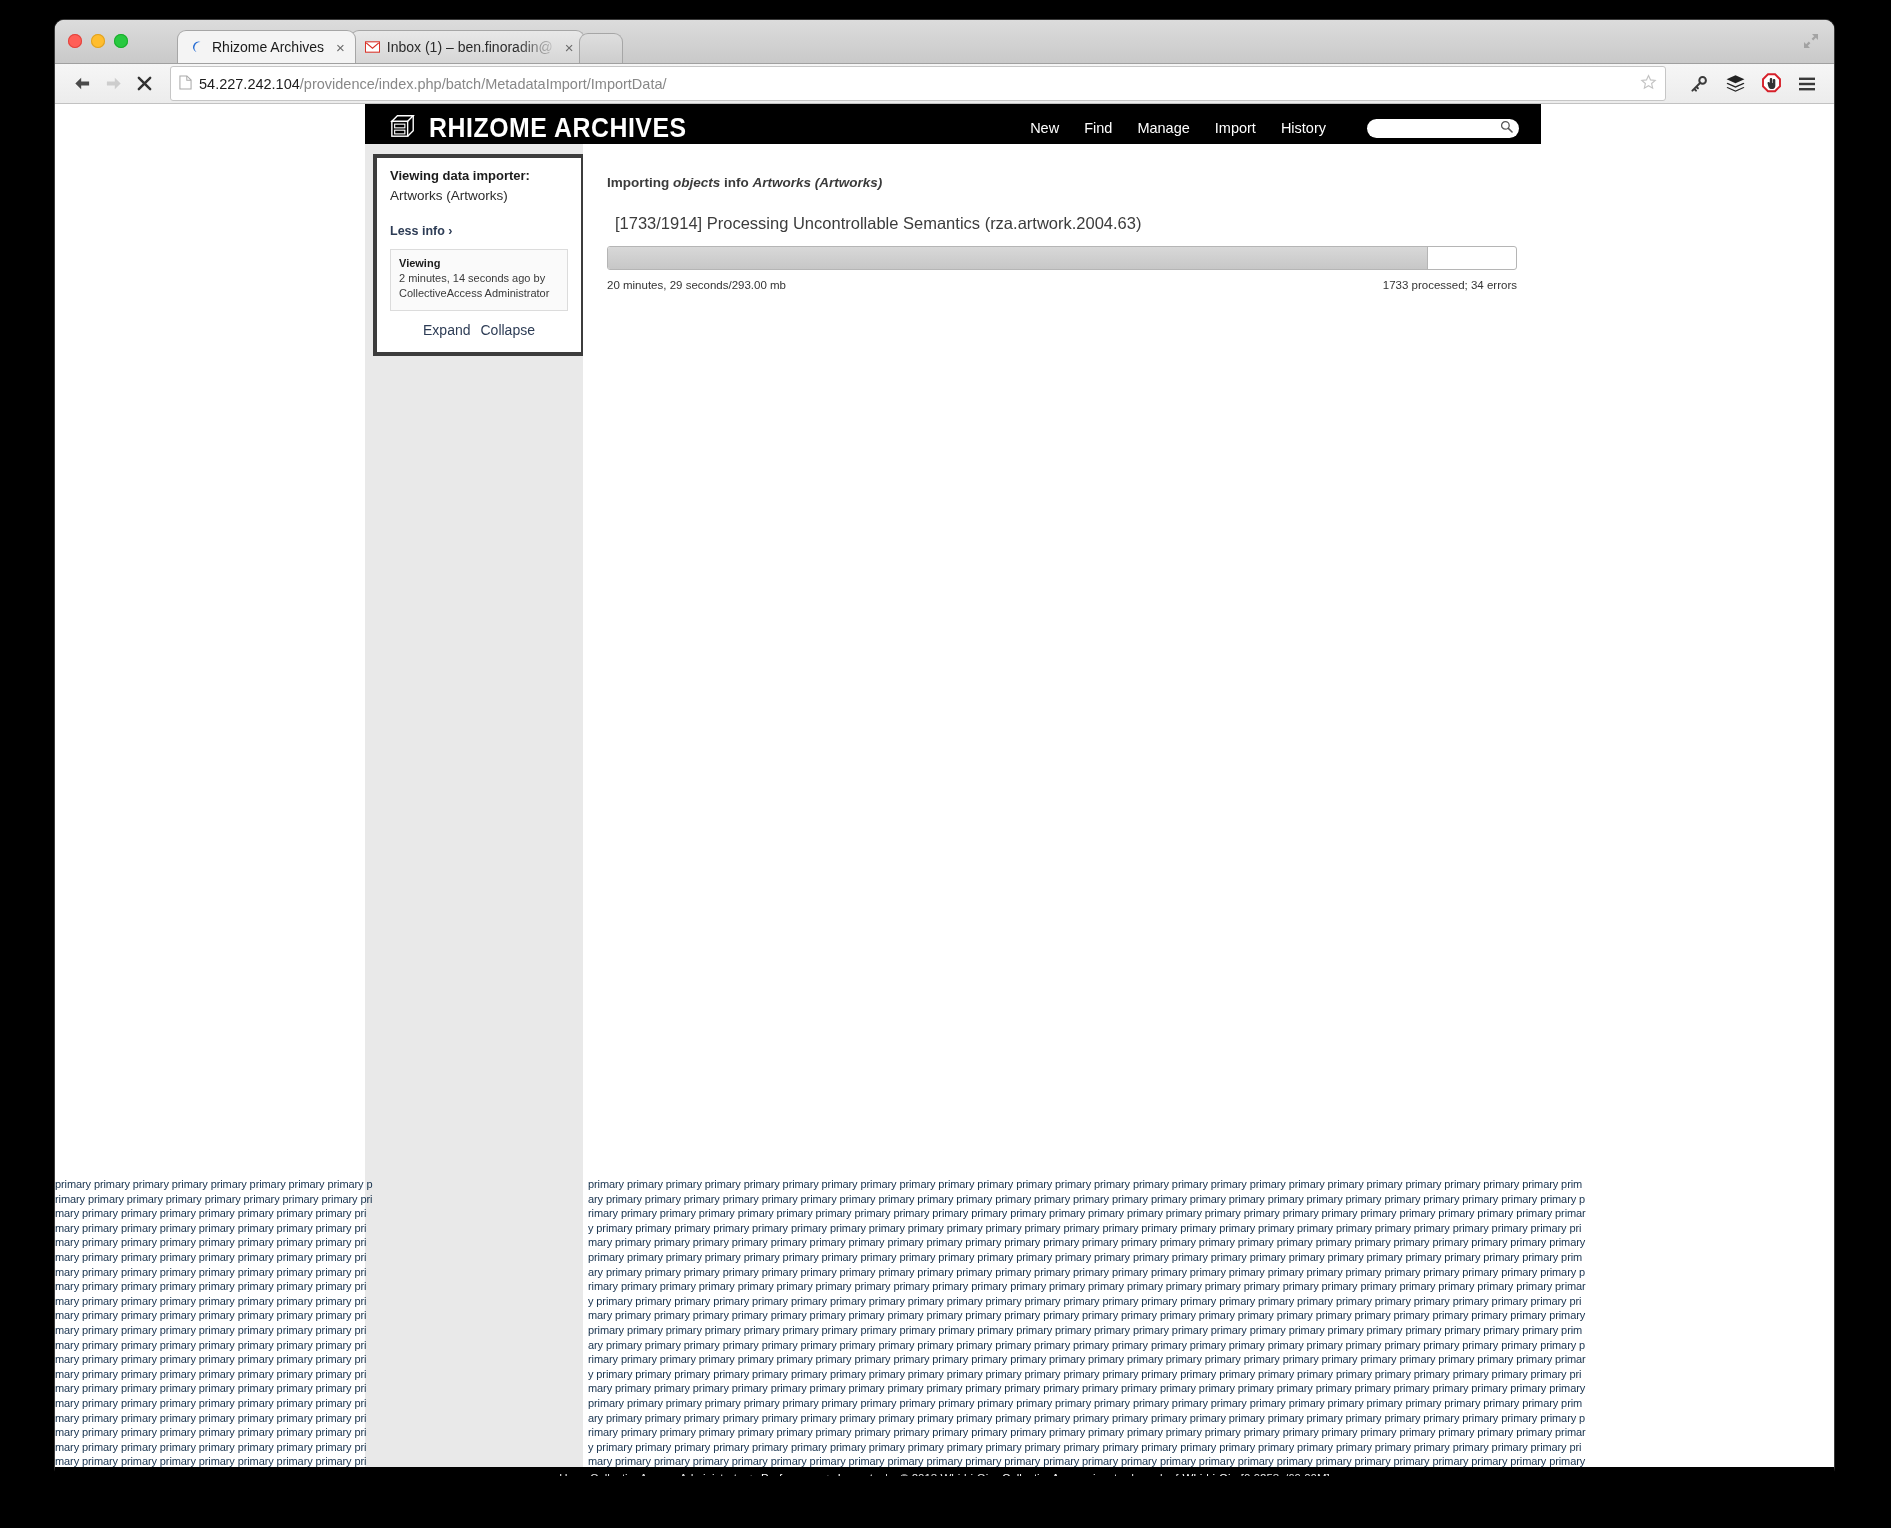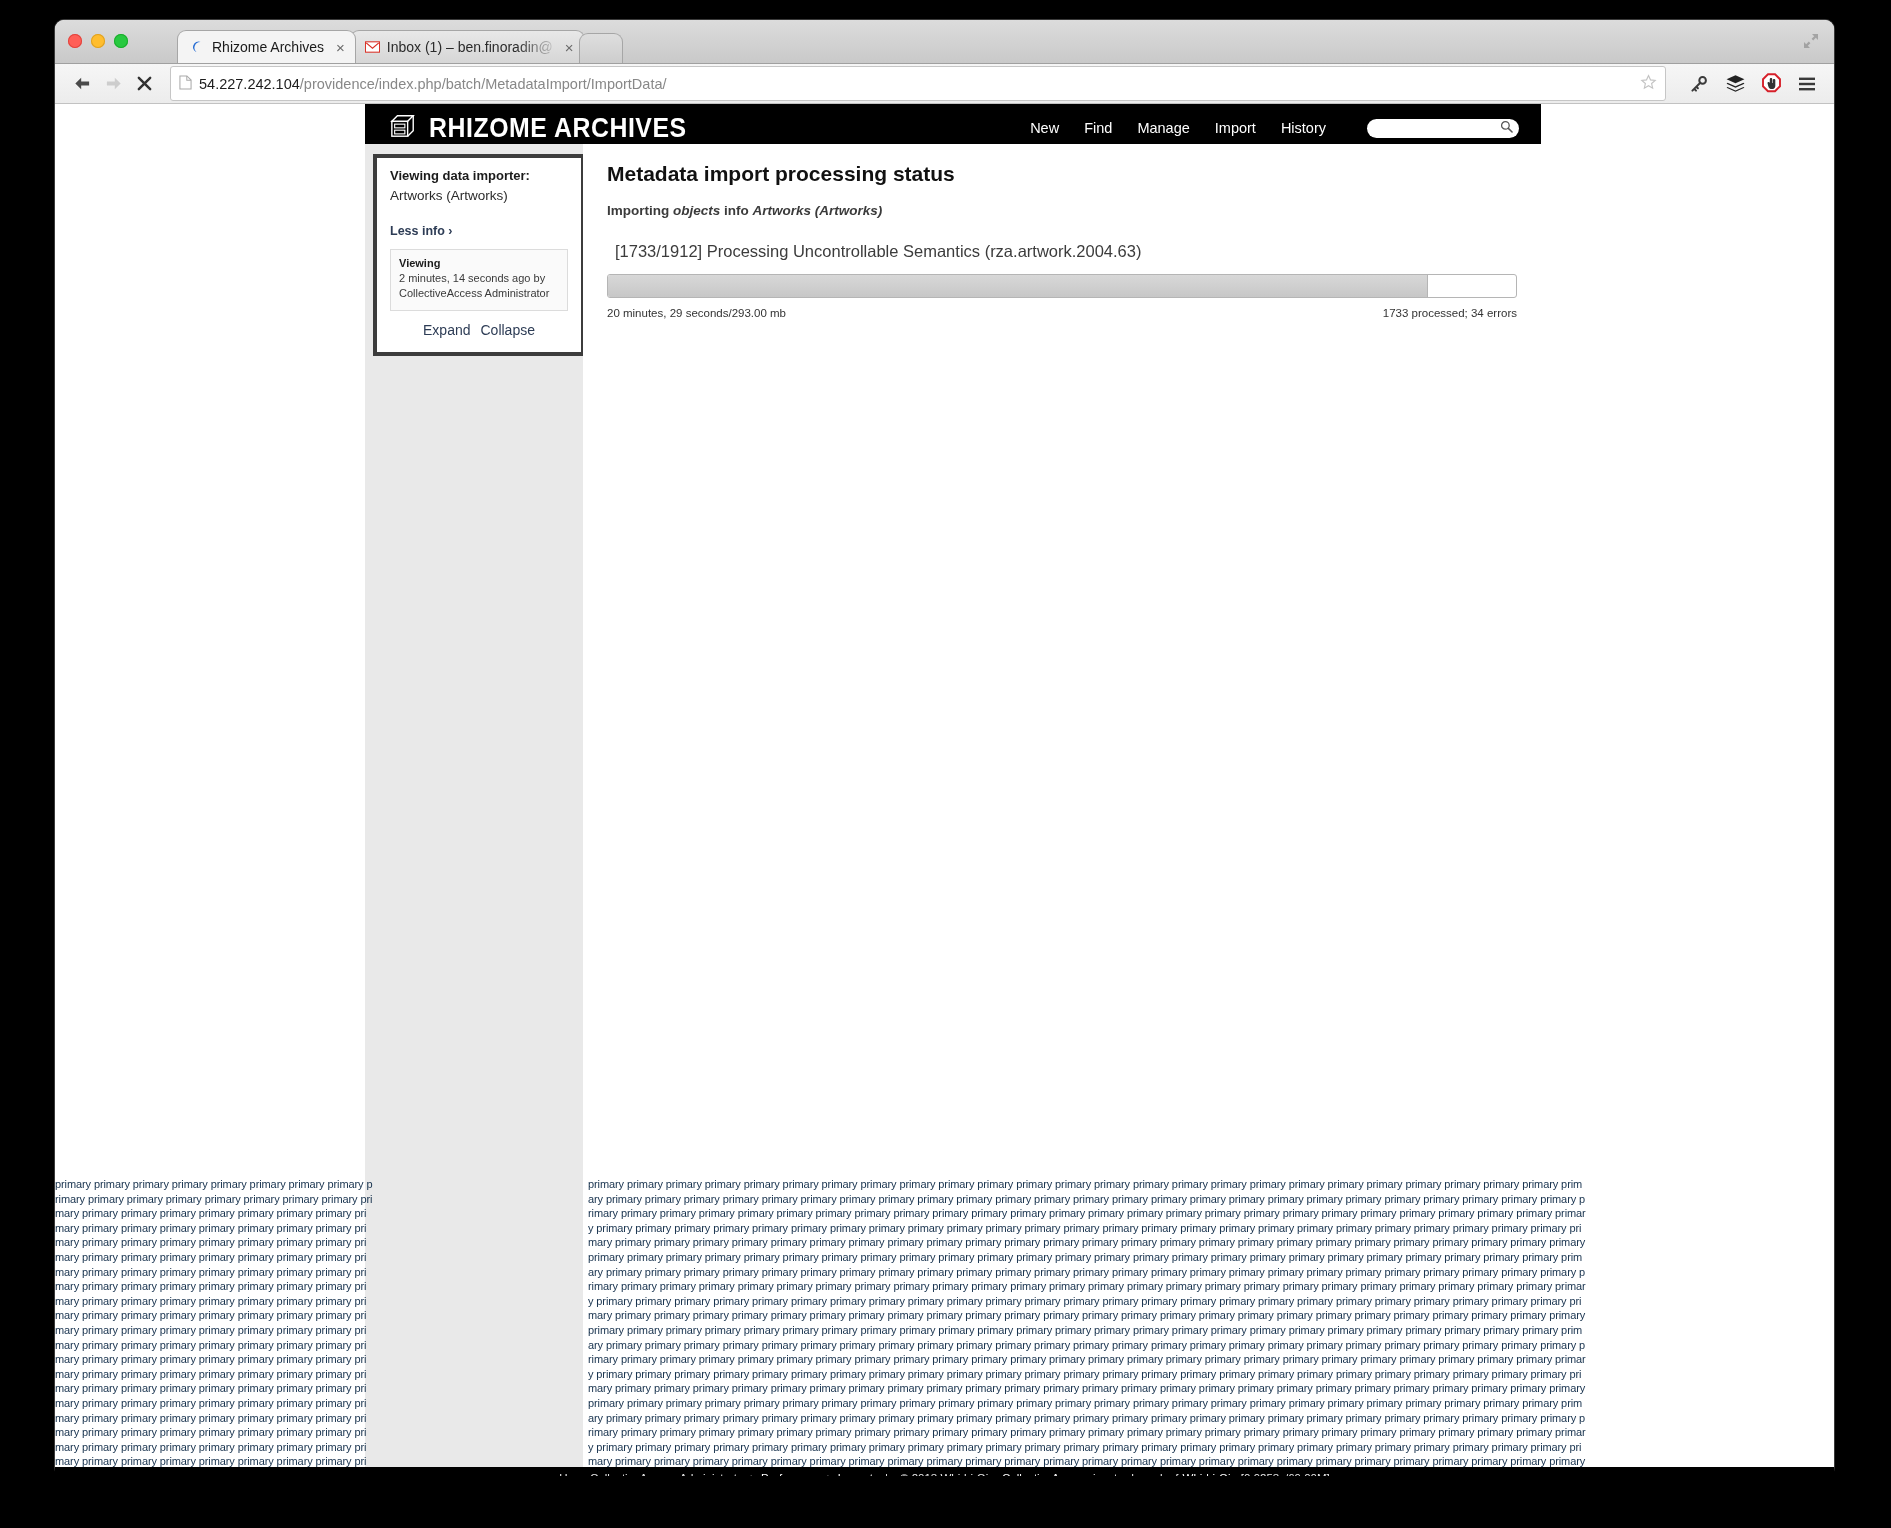--- a/index.html
+++ b/index.html
@@ -435,27 +435,26 @@
               <div class="val">2 minutes, 14 seconds ago by CollectiveAccess Administrator</div>
             </div>
             <div class="ib-actions">
               <a href="#">Expand</a>
               <a href="#">Collapse</a>
             </div>
           </div>
         </div>
 
         <div id="main-col">
-          <h1 id="page-title">Metadata import processing status</h1>
 
           <div id="import-subtitle">
             <span>Importing </span><i>objects</i><span> info </span><i>Artworks (Artworks)</i>
           </div>
 
-          <div id="progress-msg">[1733/1912] Processing Uncontrollable Semantics (rza.artwork.2004.63)</div>
+          <div id="progress-msg">[1733/1914] Processing Uncontrollable Semantics (rza.artwork.2004.63)</div>
 
           <div id="progress-track">
             <div id="progress-fill" style="width: 90.3%;"></div>
           </div>
 
           <div id="progress-meta">
             <span>20 minutes, 29 seconds/293.00 mb</span>
             <span>1733 processed; 34 errors</span>
           </div>
         </div>

